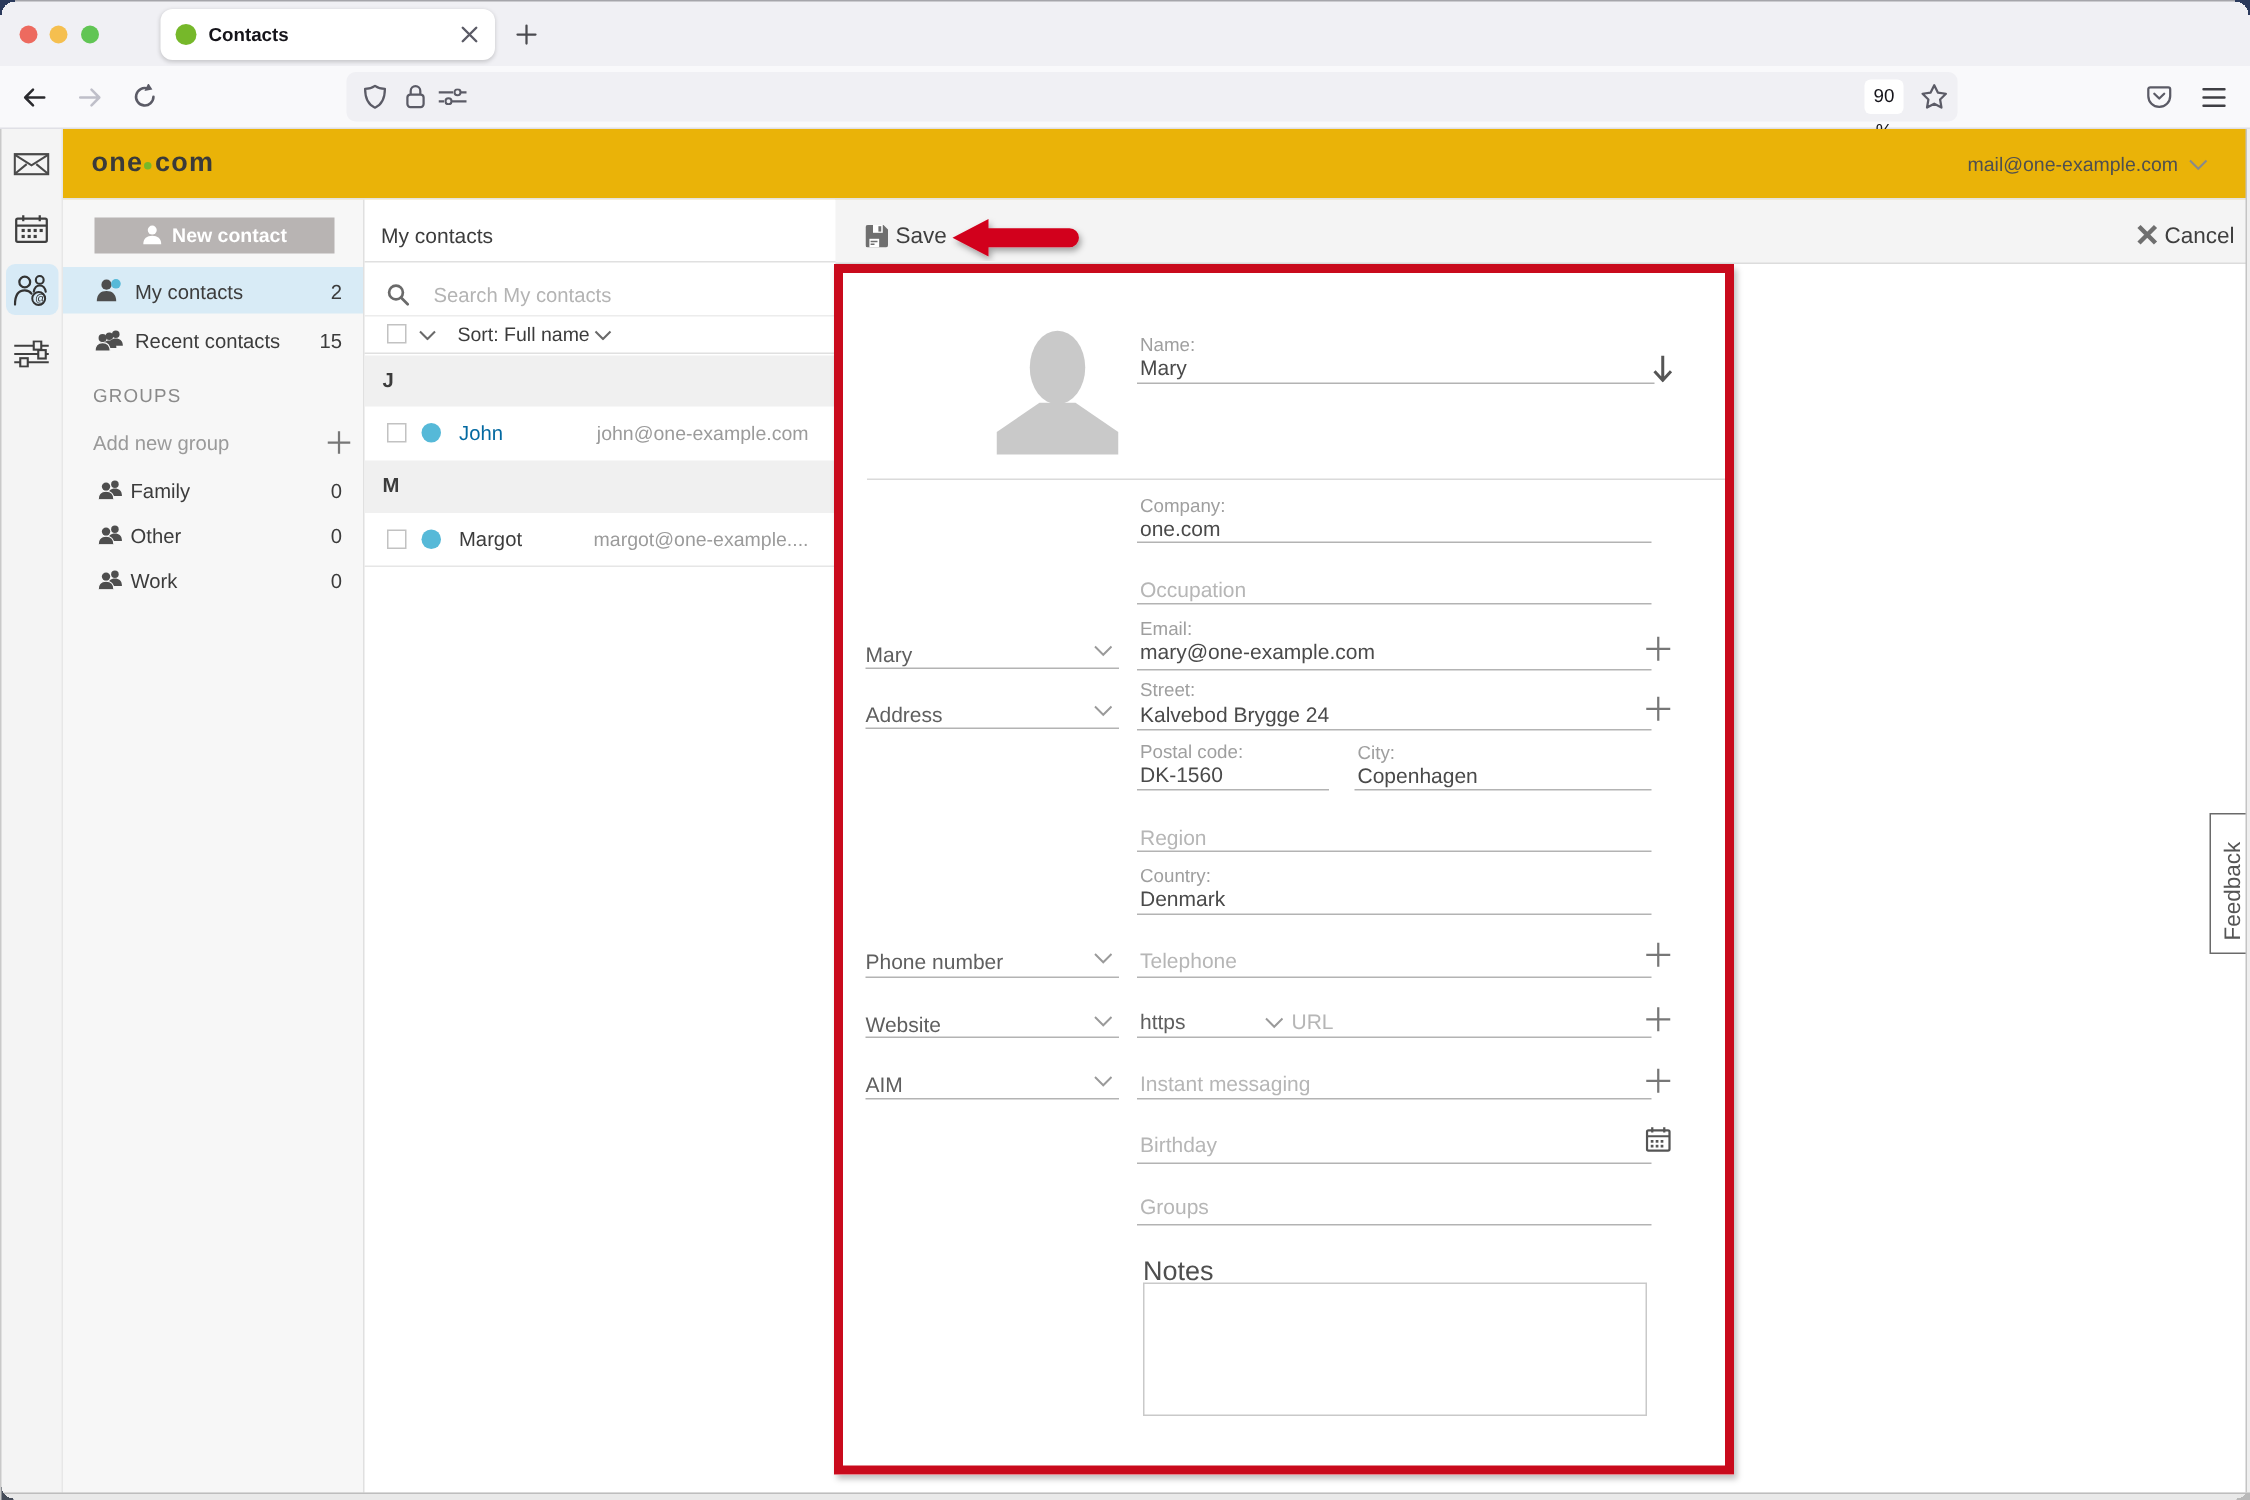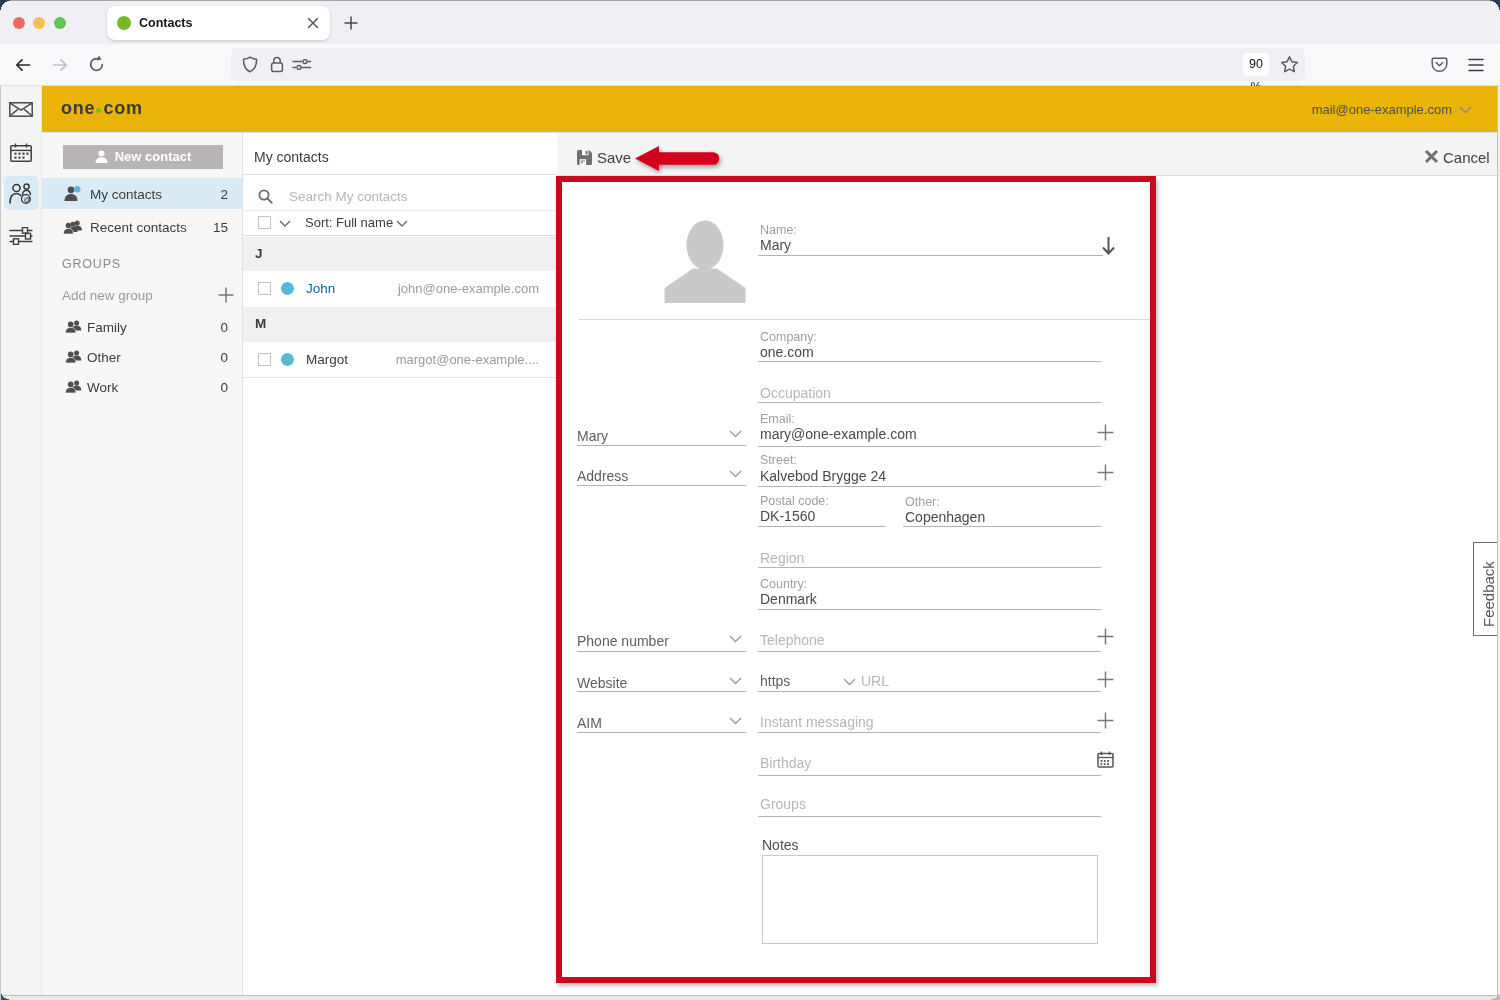--- a/index.html
+++ b/index.html
@@ -314,21 +314,21 @@
   <div class="flabel" style="left:760px;top:453px;">Street:</div>
   <div class="fvalue" style="left:760px;top:468px;">Kalvebod Brygge 24</div>
   <div class="fline" style="left:758px;top:486px;width:343px;"></div>
   <svg class="abs" style="left:1097px;top:464px;" width="17" height="17" viewBox="0 0 17 17">
       <path d="M8.5 0.5 V16.5 M0.5 8.5 H16.5" stroke="#777" stroke-width="1.5"></path>
     </svg>
 
   <div class="flabel" style="left:760px;top:494px;">Postal code:</div>
   <div class="fvalue" style="left:760px;top:508px;">DK-1560</div>
   <div class="fline" style="left:758px;top:526px;width:128px;"></div>
-  <div class="flabel" style="left:905px;top:495px;">Other:</div>
+  <div class="flabel" style="left:905px;top:495px;">City:</div>
   <div class="fvalue" style="left:905px;top:509px;">Copenhagen</div>
   <div class="fline" style="left:903px;top:526px;width:198px;"></div>
 
   <div class="fph" style="left:760px;top:550px;">Region</div>
   <div class="fline" style="left:758px;top:567px;width:343px;"></div>
 
   <div class="flabel" style="left:760px;top:577px;">Country:</div>
   <div class="fvalue" style="left:760px;top:591px;">Denmark</div>
   <div class="fline" style="left:758px;top:609px;width:343px;"></div>
 
@@ -381,21 +381,21 @@
         <rect x="10.1" y="9" width="1.8" height="1.8"></rect>
         <rect x="3.5" y="12.2" width="1.8" height="1.8"></rect>
         <rect x="6.8" y="12.2" width="1.8" height="1.8"></rect>
         <rect x="10.1" y="12.2" width="1.8" height="1.8"></rect>
       </g>
     </svg>
 
   <div class="fph" style="left:760px;top:796px;">Groups</div>
   <div class="fline" style="left:758px;top:816px;width:343px;"></div>
 
-  <div class="abs" style="left:762px;top:837px;font-size:14px;color:#4f4f4f;">Notes</div>
+  <div class="abs" style="left:762px;top:837px;font-size:18px;color:#4f4f4f;">Notes</div>
   <div class="abs" style="left:762px;top:855px;width:336px;height:89px;border:1px solid #c9c9c9;background:#fff;"></div>
 </div>
 <div id="redbox"></div>
 <div id="feedback">
     <span>Feedback</span>
   </div>
 <div style="position:absolute;left:0;top:86px;width:1px;height:914px;background:#c9c9c9;z-index:70;"></div>
 <div style="position:absolute;right:2px;top:86px;width:1px;height:909px;background:#c4c4c4;z-index:70;"></div>
 <div style="position:absolute;right:0;top:86px;width:2px;height:909px;background:#efefef;z-index:70;"></div>
 <div id="winbottom"></div>

